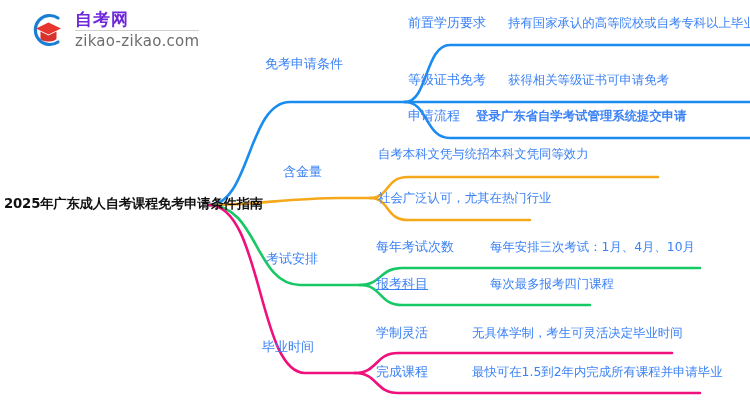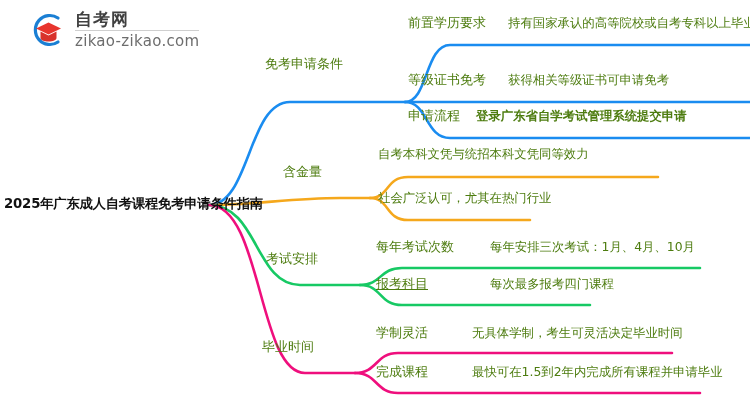--- a/index.html
+++ b/index.html
@@ -46,21 +46,21 @@
   #logo-text-wrap {
     display: flex;
     flex-direction: column;
     justify-content: center;
     line-height: 1;
   }
   #logo-title {
     font-size: 17px;
     font-weight: bold;
     letter-spacing: 1px;
-    color: #404040;
+    color: #6d28d9;
     padding-bottom: 2px;
     border-bottom: 1px solid #cfcfcf;
   }
   #logo-domain {
     font-size: 15px;
     color: #6d6d6d;
     letter-spacing: 0.3px;
     padding-top: 3px;
   }
 
@@ -75,21 +75,21 @@
     font-weight: bold;
     letter-spacing: -0.2px;
     color: #111;
     white-space: nowrap;
   }
 
   
   .node-label {
     position: absolute;
     white-space: nowrap;
-    color: #4d7c0f;
+    color: #3b82f6;
   }
   .lvl2 {
     font-size: 13px;
     letter-spacing: 0px;
   }
   .lvl3 {
     font-size: 12.4px;
     letter-spacing: 0px;
   }
 </style>

